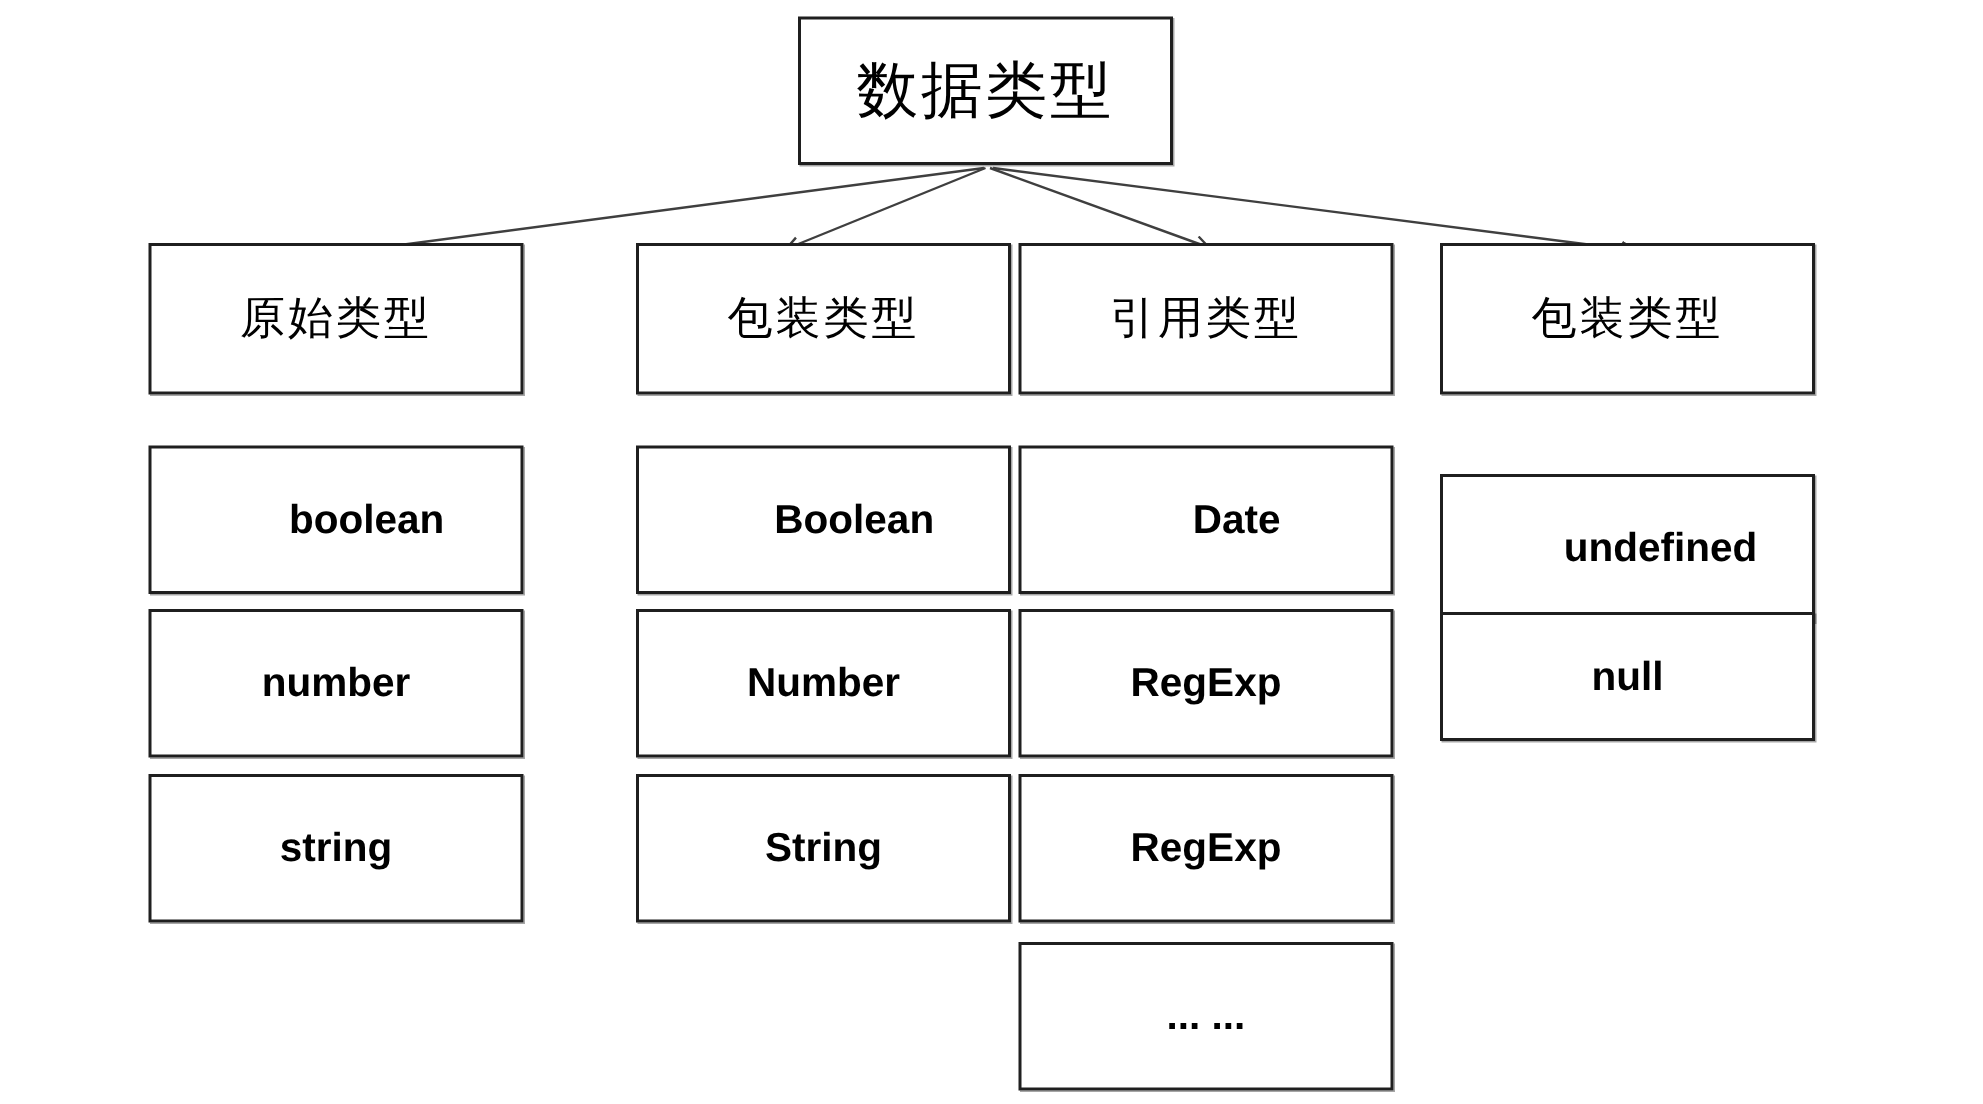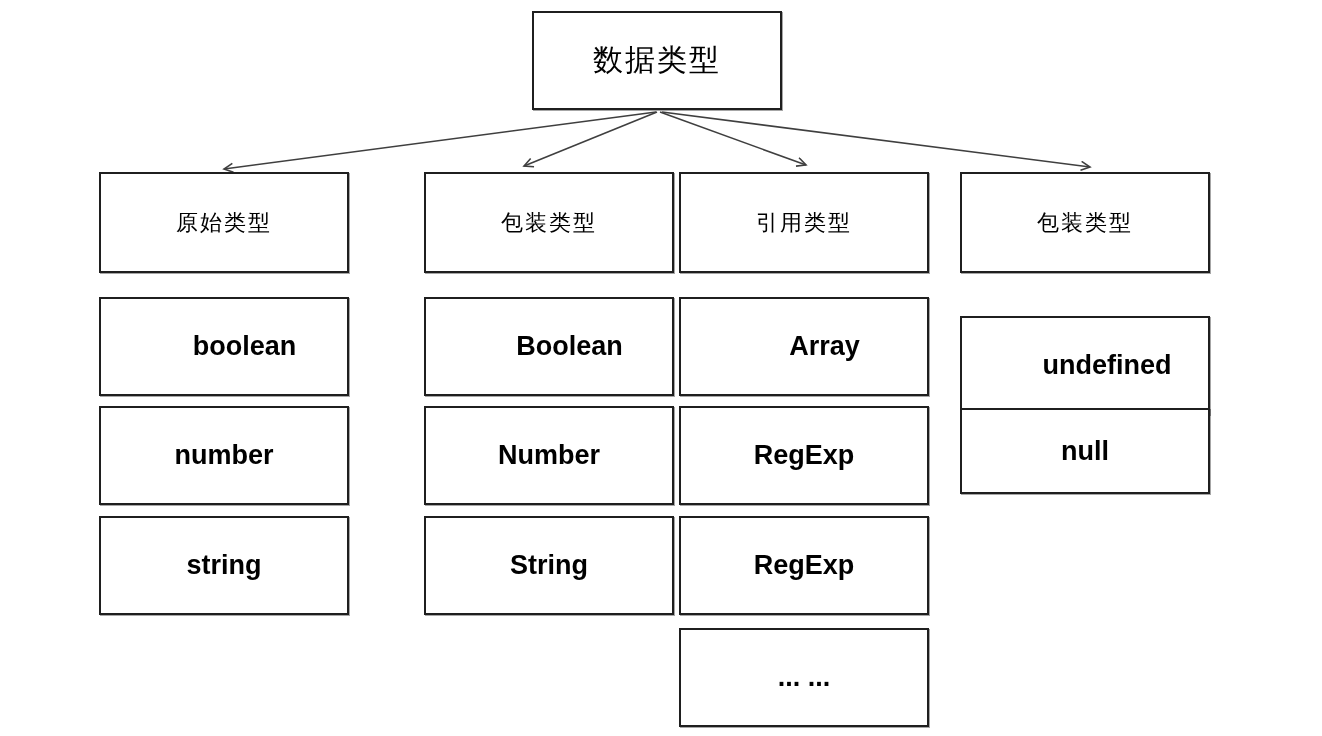--- a/index.html
+++ b/index.html
@@ -24,28 +24,28 @@
     box-shadow: 1px 1px 0 rgba(0,0,0,0.35);
     display: flex;
     align-items: center;
     justify-content: center;
     box-sizing: border-box;
     color: #000000;
   }
   .root-node {
     left: 532px; top: 11px;
     width: 250px; height: 99px;
-    font-size: 30px;
+    font-size: 41px;
     letter-spacing: 2px;
     font-family: "Liberation Serif", serif;
   }
   .header-node {
-    top: 172px;
+    top: 162px;
     width: 250px; height: 101px;
-    font-size: 22px;
+    font-size: 30px;
     letter-spacing: 2px;
     font-family: "Liberation Serif", serif;
   }
   .item-node {
     width: 250px; height: 99px;
     font-size: 27px;
     font-weight: 600;
     font-family: "Liberation Sans", sans-serif;
   }
   .col1 { left: 99px; }
@@ -113,21 +113,21 @@
     <span>Boolean</span>
   </div>
   <div class="node item-node col2 row2">
     <span>Number</span>
   </div>
   <div class="node item-node col2 row3">
     <span>String</span>
   </div>
 
   <div class="node item-node col3 row1">
-    <span>Array</span>
+    <span>Date</span>
   </div>
   <div class="node item-node col3 row2">
     <span>RegExp</span>
   </div>
   <div class="node item-node col3 row3">
     <span>RegExp</span>
   </div>
   <div class="node item-node col3 row4">
     <span>... ...</span>
   </div>

